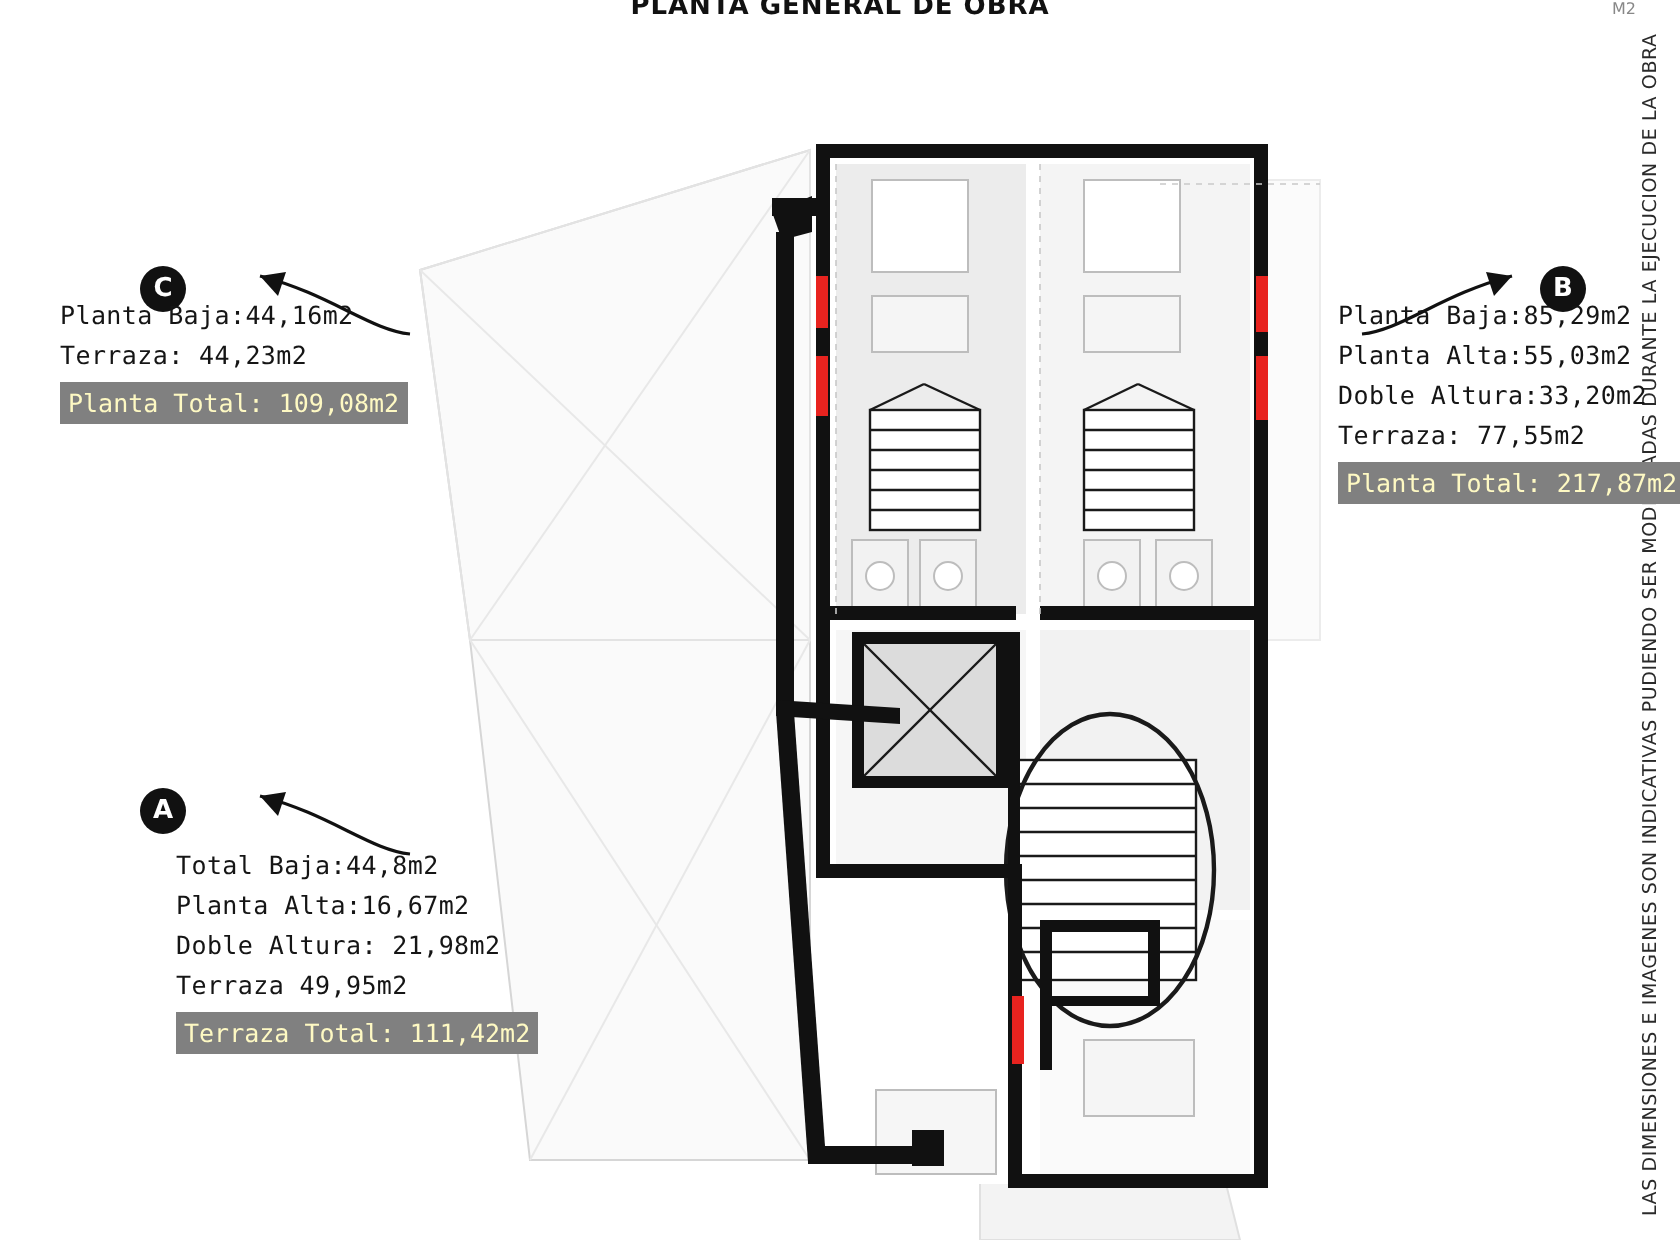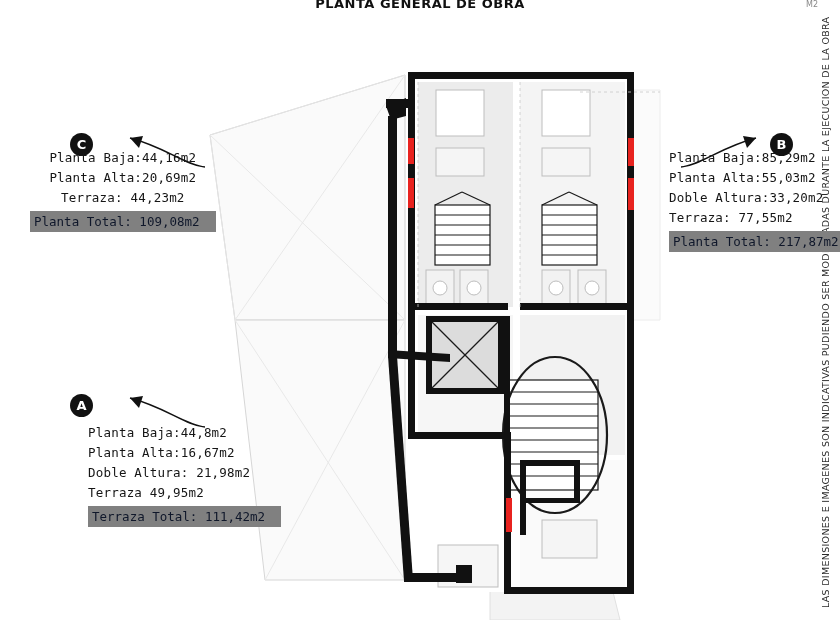--- a/index.html
+++ b/index.html
@@ -64,24 +64,24 @@
   .info-line {
     font-size: 12.5px;
     line-height: 20px;
     letter-spacing: 0.2px;
     white-space: nowrap;
     color: #151515;
   }
   .info-total {
     display: inline-block;
     background: #808080;
-    color: #0f172a;
+    color: #fef9c3;
     font-size: 12.5px;
     line-height: 19px;
-    padding: 1px 16px 1px 4px;
+    padding: 1px 4px 1px 4px;
     margin-top: 3px;
     white-space: nowrap;
   }
 
   
   .badge {
     position: absolute;
     width: 23px;
     height: 23px;
     border-radius: 50%;
@@ -237,23 +237,22 @@
     <line x1="228" y1="62" x2="228" y2="287"></line>
   </g>
 </svg>
 </div>
 
 <div class="badge" style="left:70px; top:133px;">C</div>
 <svg class="arrow-svg" style="left:110px; top:125px;" width="100" height="45" viewBox="0 0 100 45">
   <path d="M95 42 C 75 40, 55 22, 20 13" stroke="#111" stroke-width="1.6" fill="none"></path>
   <polygon points="20,13 33,11 29,23" fill="#111"></polygon>
 </svg>
-<div class="info-block" style="left:30px; top:148px;text-align:center;">
+<div class="info-block" style="left:30px; top:148px;">
   <div class="info-line">Planta Baja:44,16m2</div>
-  <div class="info-line">Planta Alta:20,69m2</div>
   <div class="info-line">Terraza: 44,23m2</div>
   <div class="info-total">Planta Total: 109,08m2</div>
 </div>
 
 <div class="badge" style="left:770px; top:133px;">B</div>
 <svg class="arrow-svg" style="left:676px; top:125px;" width="100" height="45" viewBox="0 0 100 45">
   <path d="M5 42 C 25 40, 45 22, 80 13" stroke="#111" stroke-width="1.6" fill="none"></path>
   <polygon points="80,13 67,11 71,23" fill="#111"></polygon>
 </svg>
 <div class="info-block" style="left:669px; top:148px;">
@@ -263,18 +262,18 @@
   <div class="info-line">Terraza: 77,55m2</div>
   <div class="info-total">Planta Total: 217,87m2</div>
 </div>
 
 <div class="badge" style="left:70px; top:394px;">A</div>
 <svg class="arrow-svg" style="left:110px; top:385px;" width="100" height="45" viewBox="0 0 100 45">
   <path d="M95 42 C 75 40, 55 22, 20 13" stroke="#111" stroke-width="1.6" fill="none"></path>
   <polygon points="20,13 33,11 29,23" fill="#111"></polygon>
 </svg>
 <div class="info-block" style="left:88px; top:423px;">
-  <div class="info-line">Planta Baja:44,8m2</div>
+  <div class="info-line">Total Baja:44,8m2</div>
   <div class="info-line">Planta Alta:16,67m2</div>
   <div class="info-line">Doble Altura: 21,98m2</div>
   <div class="info-line">Terraza 49,95m2</div>
   <div class="info-total">Terraza Total: 111,42m2</div>
 </div>
 
 </body></html>

